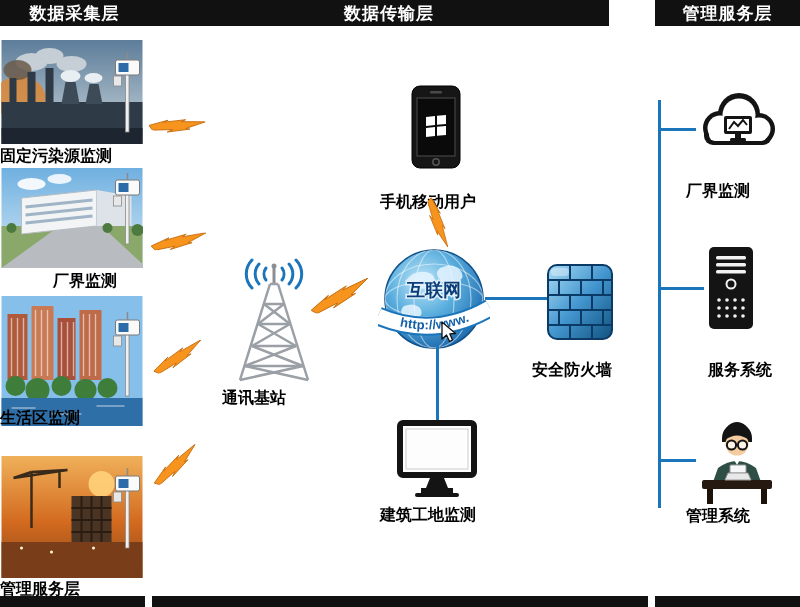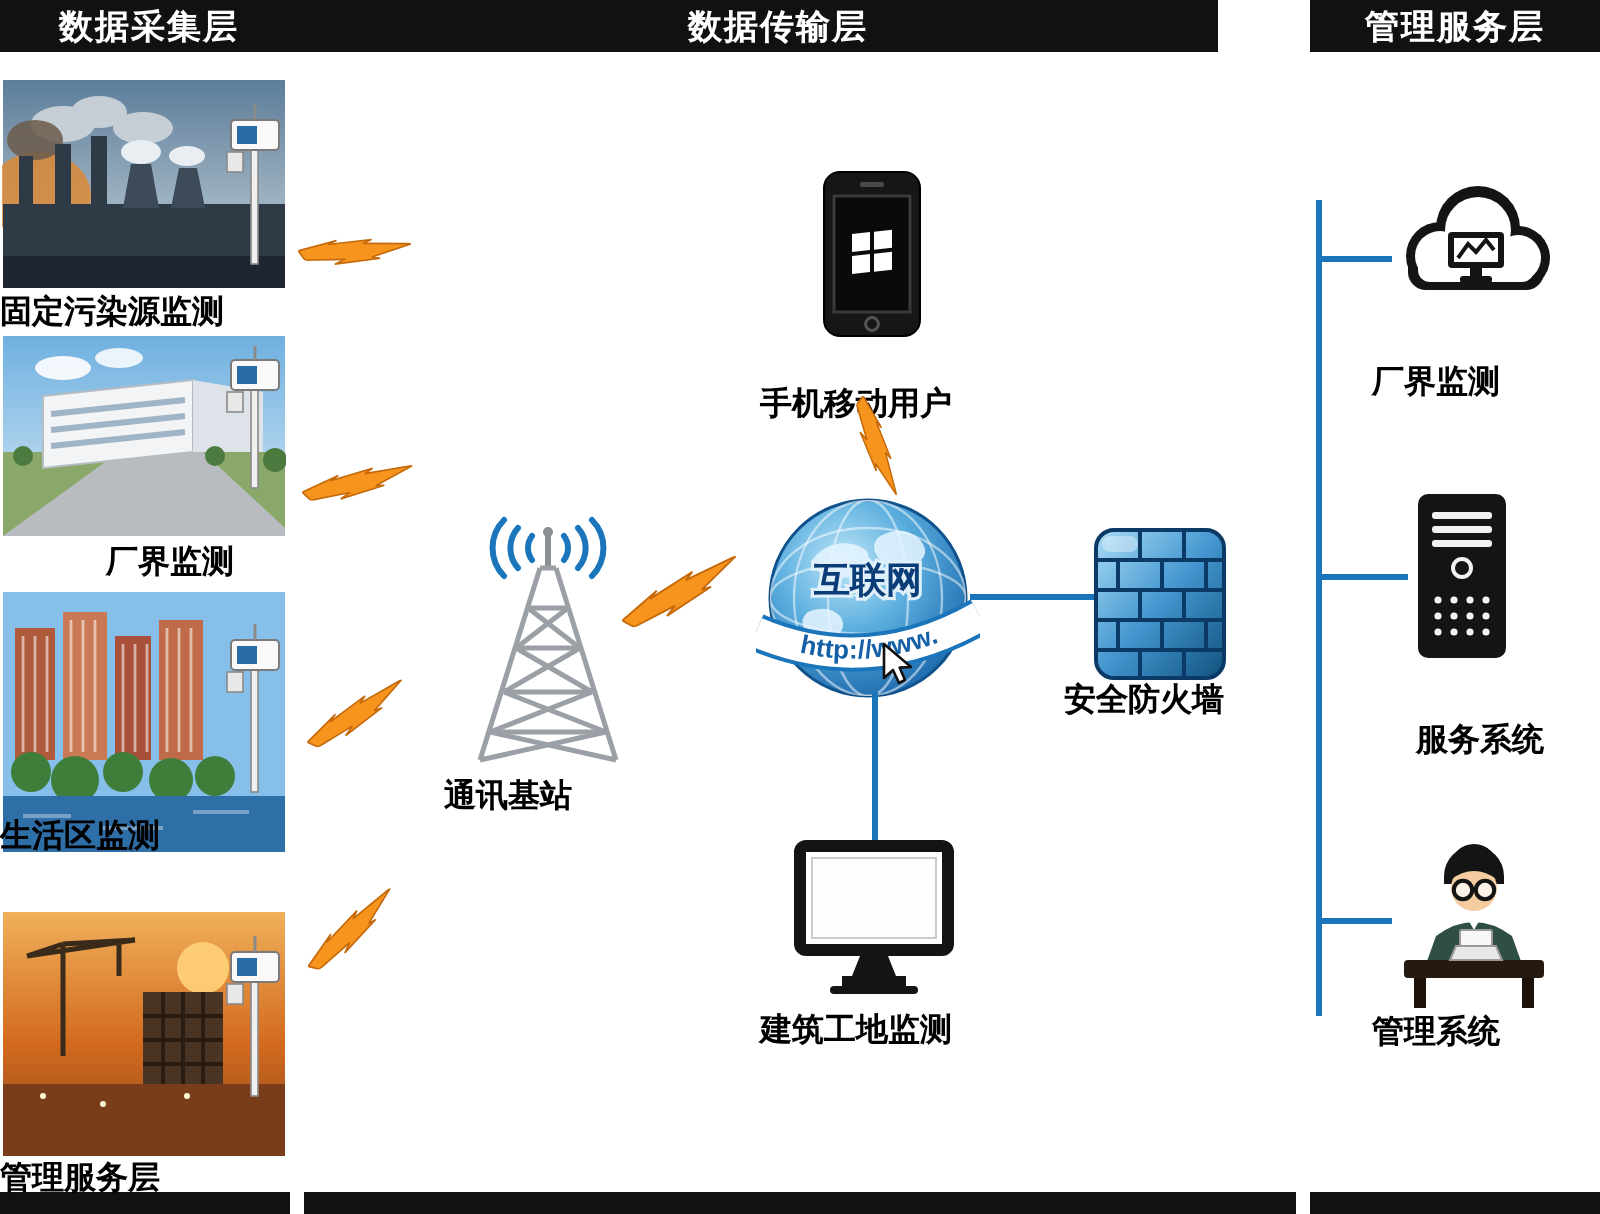--- a/index.html
+++ b/index.html
@@ -310,21 +310,21 @@
           <line x1="47" y1="35" x2="47" y2="50"></line>
         <line x1="14" y1="50" x2="14" y2="65"></line>
           <line x1="36" y1="50" x2="36" y2="65"></line>
           <line x1="58" y1="50" x2="58" y2="65"></line>
         <line x1="25" y1="65" x2="25" y2="79"></line>
           <line x1="47" y1="65" x2="47" y2="79"></line>
       </g>
       <rect x="6" y="8" width="18" height="8" rx="4" fill="rgba(255,255,255,.35)"></rect>
     </svg>
   </div>
-  <div class="label" style="left:532px;width:96px;top:340px;">安全防火墙</div>
+  <div class="label" style="left:532px;width:96px;top:360px;">安全防火墙</div>
 
   <div class="line" style="left:436px;top:346px;width:3px;height:78px;"></div>
 
   <div class="icon" style="left:397px;top:420px;">
     <svg width="80" height="80" viewBox="0 0 80 80">
       <rect x="3" y="3" width="74" height="52" rx="3" fill="#fff" stroke="#141414" stroke-width="6"></rect>
       <rect x="9" y="9" width="62" height="40" fill="#fdfdfd" stroke="#ccc"></rect>
       <polygon points="33,58 47,58 51,68 29,68" fill="#141414"></polygon>
       <rect x="24" y="68" width="32" height="5" fill="#141414"></rect>
       <rect x="18" y="73" width="44" height="4" rx="2" fill="#141414"></rect>

